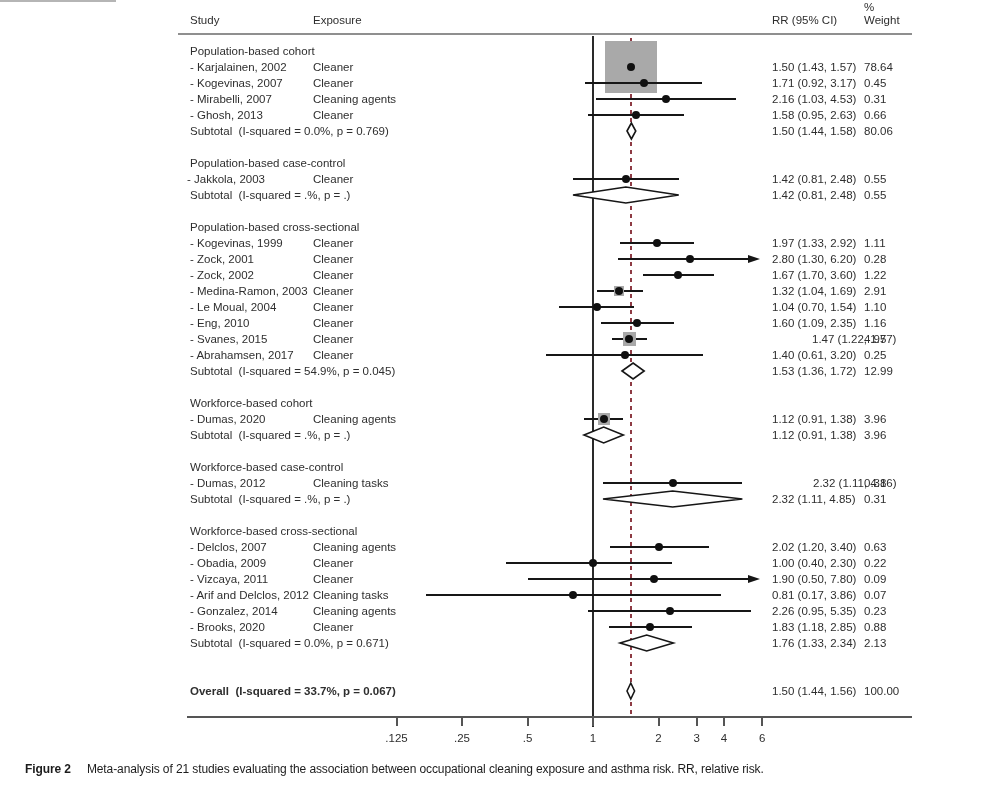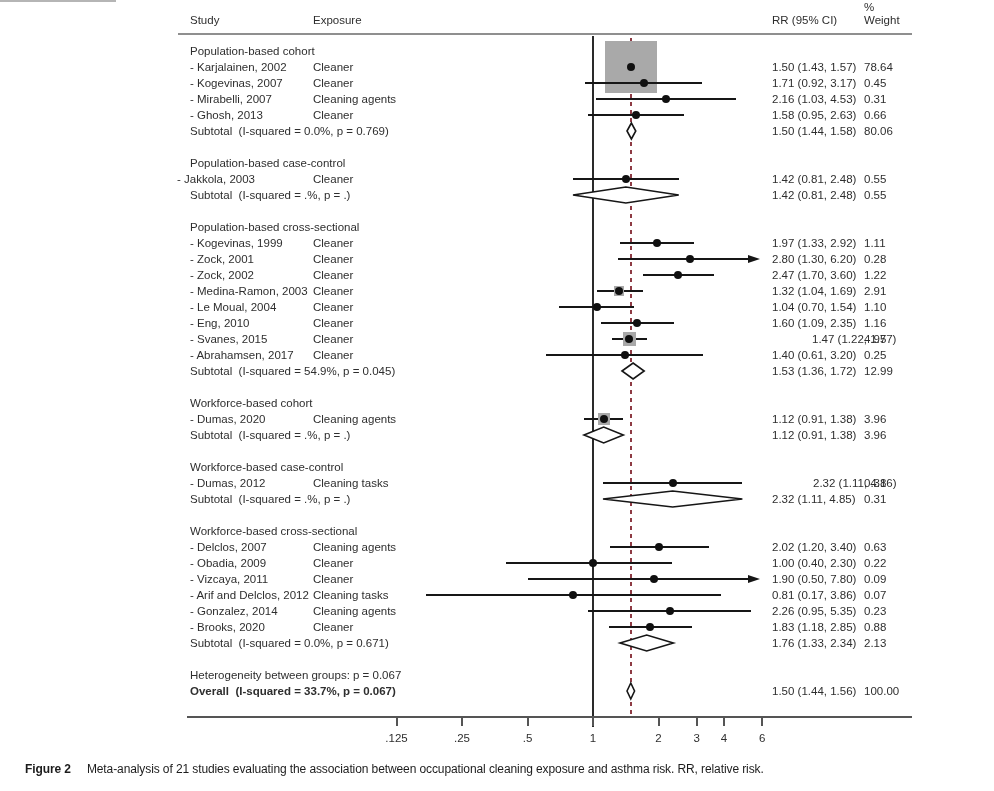--- a/index.html
+++ b/index.html
@@ -73,21 +73,21 @@
       <div class="txt" style="left: 864px; top: 107px;">0.66</div>
       <svg class="diamond" width="10.767551411128807" height="18" style="left: 626.458px; top: 122px;">
         <polygon points="1,9 5.383775705564403,1 9.767551411128807,9 5.383775705564403,17" fill="#ffffff" stroke="#161616" stroke-width="1.6"></polygon>
       </svg>
       <div class="txt" style="left: 190px; top: 123px;">Subtotal  (I-squared = 0.0%, p = 0.769)</div>
       <div class="txt" style="left: 772px; top: 123px;">1.50 (1.44, 1.58)</div>
       <div class="txt" style="left: 864px; top: 123px;">80.06</div>
       <div class="txt" style="left: 190px; top: 155px;">Population-based case-control</div>
       <div class="ci" style="left: 573.088px; top: 178px; width: 105.74px;"></div>
       <div class="dot" style="left: 622.136px; top: 175px;"></div>
-      <div class="txt" style="left: 177px; top: 171px;">- Jakkola, 2003</div>
+      <div class="txt" style="left: 187px; top: 171px;">- Jakkola, 2003</div>
       <div class="txt" style="left: 313px; top: 171px;">Cleaner</div>
       <div class="txt" style="left: 772px; top: 171px;">1.42 (0.81, 2.48)</div>
       <div class="txt" style="left: 864px; top: 171px;">0.55</div>
       <svg class="diamond" width="107.73968314139734" height="18" style="left: 572.088px; top: 186px;">
         <polygon points="1,9 53.86984157069867,1 106.73968314139734,9 53.86984157069867,17" fill="#ffffff" stroke="#161616" stroke-width="1.6"></polygon>
       </svg>
       <div class="txt" style="left: 190px; top: 187px;">Subtotal  (I-squared = .%, p = .)</div>
       <div class="txt" style="left: 772px; top: 187px;">1.42 (0.81, 2.48)</div>
       <div class="txt" style="left: 864px; top: 187px;">0.55</div>
       <div class="txt" style="left: 190px; top: 219px;">Population-based cross-sectional</div>
@@ -101,21 +101,21 @@
       <div class="arrowhead" style="left: 748px; top: 255px;"></div>
       <div class="dot" style="left: 686.295px; top: 255px;"></div>
       <div class="txt" style="left: 190px; top: 251px;">- Zock, 2001</div>
       <div class="txt" style="left: 313px; top: 251px;">Cleaner</div>
       <div class="txt" style="left: 772px; top: 251px;">2.80 (1.30, 6.20)</div>
       <div class="txt" style="left: 864px; top: 251px;">0.28</div>
       <div class="ci" style="left: 643.143px; top: 274px; width: 70.9013px;"></div>
       <div class="dot" style="left: 674.445px; top: 271px;"></div>
       <div class="txt" style="left: 190px; top: 267px;">- Zock, 2002</div>
       <div class="txt" style="left: 313px; top: 267px;">Cleaner</div>
-      <div class="txt" style="left: 772px; top: 267px;">2.47 (1.70, 3.60)</div>
+      <div class="txt" style="left: 772px; top: 267px;">1.67 (1.70, 3.60)</div>
       <div class="txt" style="left: 864px; top: 267px;">1.22</div>
       <div class="ci" style="left: 596.706px; top: 290px; width: 45.8788px;"></div>
       <div class="sq" style="left: 614.234px; top: 285.999px; width: 10.0029px; height: 10.0029px;"></div>
       <div class="dot" style="left: 615.235px; top: 287px;"></div>
       <div class="txt" style="left: 190px; top: 283px;">- Medina-Ramon, 2003</div>
       <div class="txt" style="left: 313px; top: 283px;">Cleaner</div>
       <div class="txt" style="left: 772px; top: 283px;">1.32 (1.04, 1.69)</div>
       <div class="txt" style="left: 864px; top: 283px;">2.91</div>
       <div class="ci" style="left: 559.295px; top: 306px; width: 74.5065px;"></div>
       <div class="dot" style="left: 592.706px; top: 303px;"></div>
@@ -212,21 +212,20 @@
       <div class="txt" style="left: 190px; top: 619px;">- Brooks, 2020</div>
       <div class="txt" style="left: 313px; top: 619px;">Cleaner</div>
       <div class="txt" style="left: 772px; top: 619px;">1.83 (1.18, 2.85)</div>
       <div class="txt" style="left: 864px; top: 619px;">0.88</div>
       <svg class="diamond" width="55.38788960738509" height="18" style="left: 618.948px; top: 634px;">
         <polygon points="1,9 27.693944803692546,1 54.38788960738509,9 27.693944803692546,17" fill="#ffffff" stroke="#161616" stroke-width="1.6"></polygon>
       </svg>
       <div class="txt" style="left: 190px; top: 635px;">Subtotal  (I-squared = 0.0%, p = 0.671)</div>
       <div class="txt" style="left: 772px; top: 635px;">1.76 (1.33, 2.34)</div>
       <div class="txt" style="left: 864px; top: 635px;">2.13</div>
-      <div class="txt" style="left: 190px; top: 667px;">Heterogeneity between groups: p = 0.067</div>
       <svg class="diamond" width="9.563757741005816" height="18" style="left: 626.458px; top: 682px;">
         <polygon points="1,9 4.781878870502908,1 8.563757741005816,9 4.781878870502908,17" fill="#ffffff" stroke="#161616" stroke-width="1.6"></polygon>
       </svg>
       <div class="txt" style="left: 190px; top: 683px; font-weight: bold;">Overall  (I-squared = 33.7%, p = 0.067)</div>
       <div class="txt" style="left: 772px; top: 683px;">1.50 (1.44, 1.56)</div>
       <div class="txt" style="left: 864px; top: 683px;">100.00</div>
     </div>
 
   <div class="axisline" style="left:187px;top:716px;width:725px;height:2px;"></div>
   <div id="axisticks">

